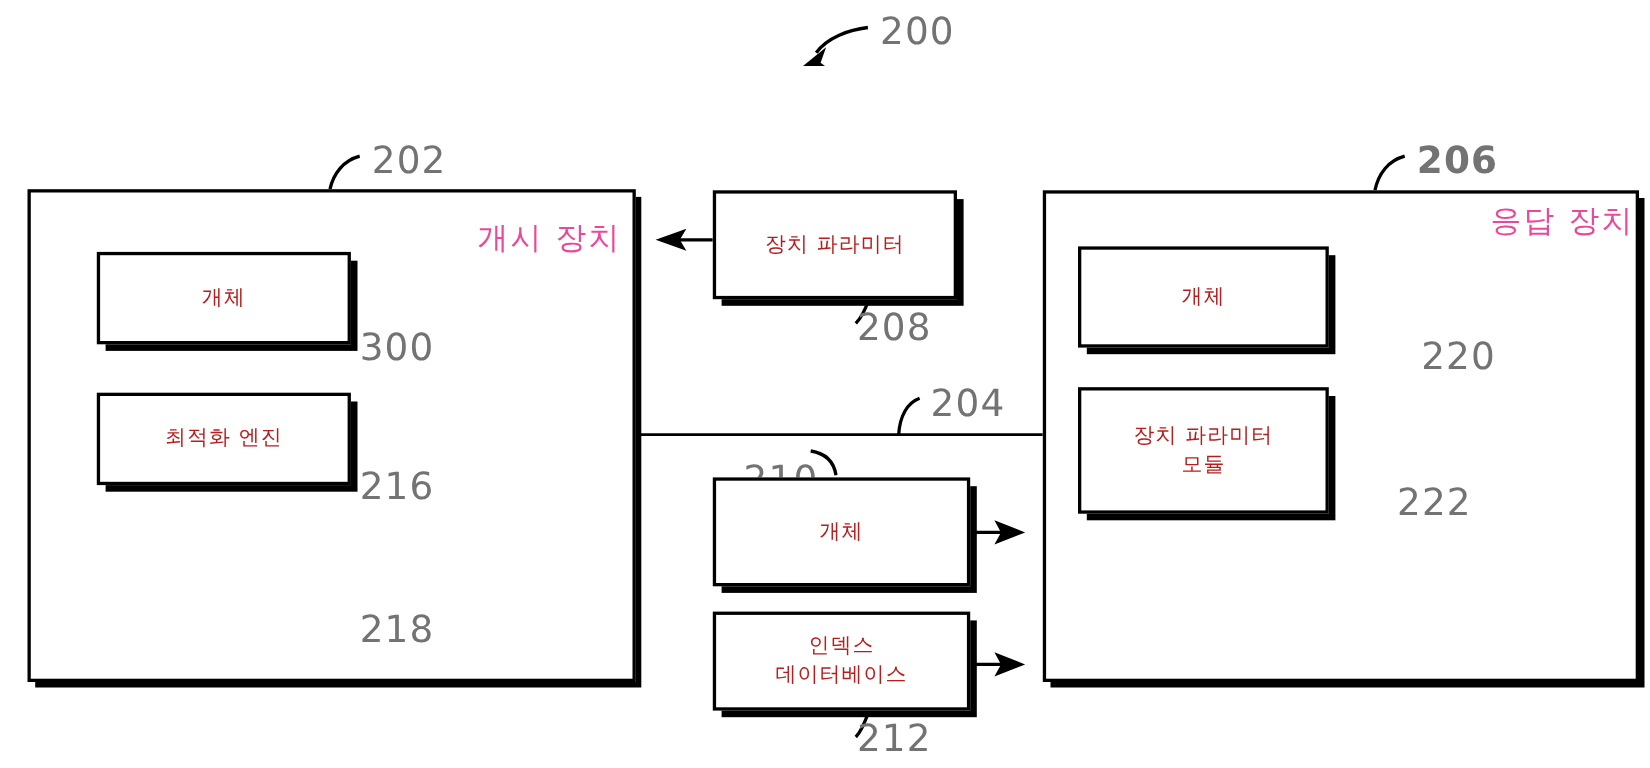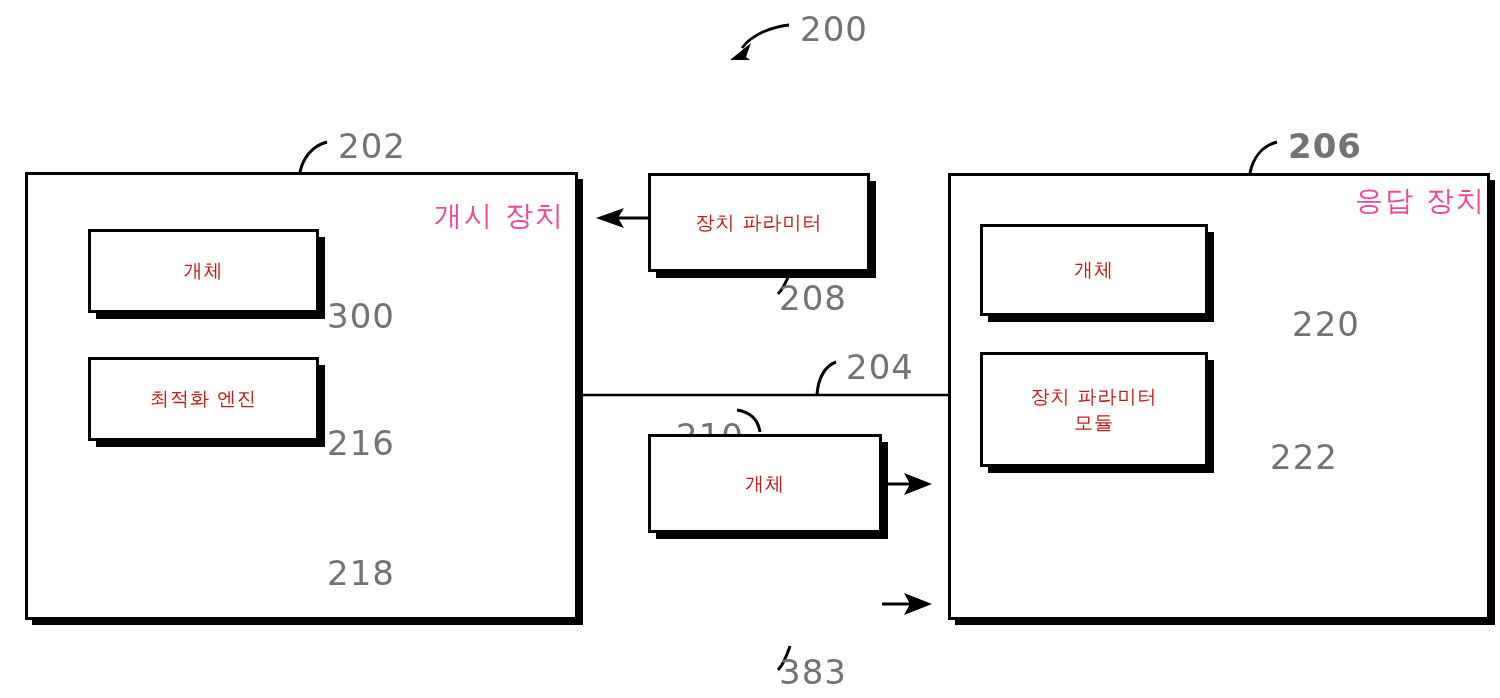--- a/index.html
+++ b/index.html
@@ -140,21 +140,25 @@
   </div>
   <div class="ref-num" style="left:779px; top:278px;text-align:center;">208</div>
 
   <div class="ref-num" style="left:846px; top:347px;">204</div>
 
   <div class="ref-num" style="left:676px; top:396px;margin-top:20px;">210</div>
   <div class="module-box" style="left:648px; top:434px; width:234px; height:99px;">
     <span class="module-label">개체</span>
   </div>
 
-  <div class="ref-num" style="left:779px; top:652px;">383</div>
+  <div class="module-box" style="left:648px; top:556px; width:234px; height:90px;">
+    <span class="module-label">인덱스
+데이터베이스</span>
+  </div>
+  <div class="ref-num" style="left:779px; top:652px;">212</div>
 
   <div class="container-box" style="left:948px; top:173px; width:542px; height:447px;"></div>
   <div class="container-title" style="left:1355px; top:182px;">응답 장치</div>
   <div class="ref-num" style="left:1288px; top:126px;font-weight:bold;">206</div>
 
   <div class="module-box" style="left:980px; top:224px; width:228px; height:92px;">
     <span class="module-label">개체</span>
   </div>
   <div class="ref-num" style="left:1292px; top:294px;margin-top:10px;">220</div>
 

